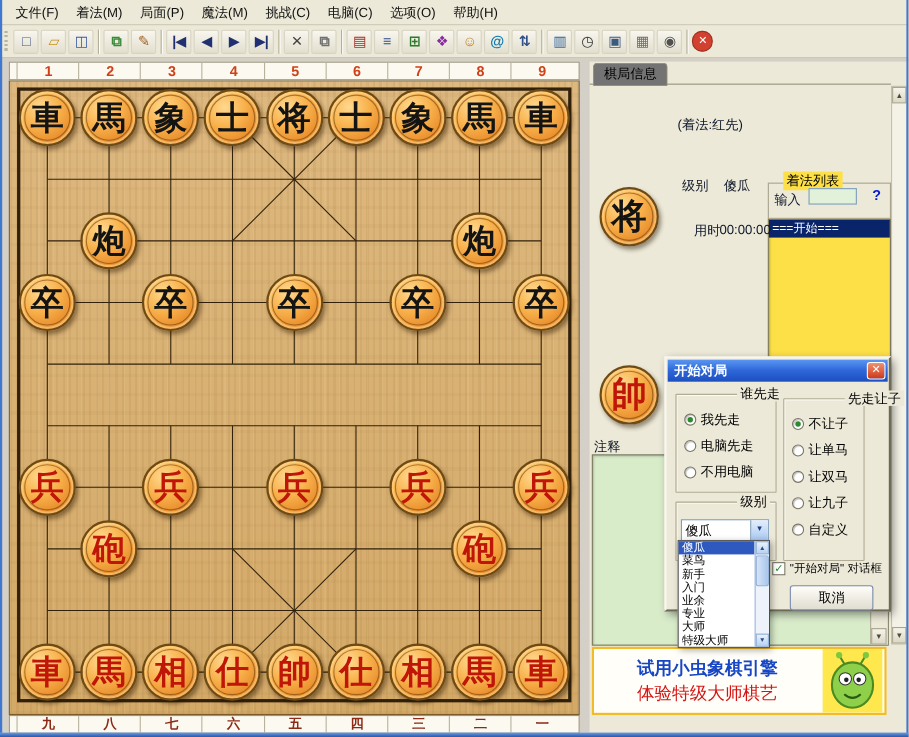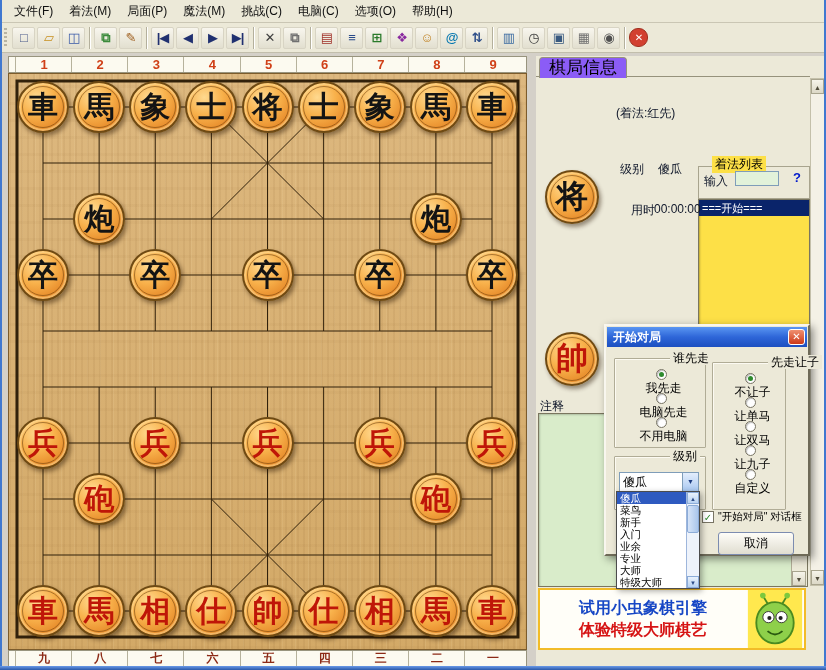--- a/index.html
+++ b/index.html
@@ -39,22 +39,22 @@
          background:radial-gradient(circle at 36% 30%,#ffd98f 0%,#f8b14b 40%,#e88d2c 72%,#cc731e 100%);
          border:2px solid #6e4a14;box-sizing:border-box;
          box-shadow:2px 3px 4px rgba(40,20,0,0.45),inset 0 0 0 2px rgba(255,225,160,0.5);z-index:3;}
   .piece::after{content:"";position:absolute;left:3px;top:3px;right:3px;bottom:3px;border:1px solid rgba(104,58,10,0.55);border-radius:50%;}
   .blackp{color:#141414;}
   .red{color:#bf1608;}
   .bigpiece{width:54px;height:54px;font-size:32px;z-index:2;}
 
   .panel-bg{position:absolute;left:536px;top:56px;width:290px;height:610px;background:#ece9d8;z-index:0;}
   .tabline{position:absolute;left:536px;top:76px;width:274px;height:0;border-top:1px solid #96927c;z-index:1;}
-  .tab{position:absolute;left:539px;top:57px;height:20px;padding:0 9px;background:#8b5cf6;border:1px solid #96927c;border-bottom:none;
-       border-radius:4px 4px 0 0;font-size:17px;line-height:19px;z-index:2;}
+  .tab{position:absolute;left:539px;top:57px;height:20px;padding:0 9px;background:#737373;border:1px solid #96927c;border-bottom:none;
+       border-radius:4px 4px 0 0;font-size:12px;line-height:19px;z-index:2;}
 
   .lbl{position:absolute;font-size:12px;color:#0f172a;z-index:2;white-space:nowrap;}
 
   .mlgroup{position:absolute;left:698px;top:166px;width:110px;height:31px;border:1px solid #a8a48e;z-index:1;}
   .mlgroup-title{position:absolute;left:712px;top:156px;background:#fde047;padding:0 3px;font-size:12px;z-index:2;}
   .mlinput{position:absolute;left:735px;top:171px;width:44px;height:15px;border:1px solid #7f9db9;background:#e2f2da;font-size:11px;padding:0 2px;z-index:2;box-sizing:border-box;}
   .helpq{position:absolute;left:793px;top:170px;color:#0018cc;font-weight:bold;font-size:13px;z-index:2;}
 
   .listbox{position:absolute;left:698px;top:199px;width:110px;height:126px;background:#fde047;border:1px solid #7a765f;
            box-shadow:inset 1px 1px 2px rgba(0,0,0,0.25);z-index:1;overflow:hidden;}
@@ -69,37 +69,37 @@
   .c-sb-btn.up{top:0;} .c-sb-btn.down{bottom:0;}
 
   .vsb{position:absolute;left:810px;top:78px;width:15px;height:508px;background:#f4f1e6;border:1px solid #c4c0aa;box-sizing:border-box;z-index:2;}
   .vsb-btn{position:absolute;left:0;width:13px;height:15px;font-size:7px;line-height:15px;text-align:center;color:#504c3c;
            background:linear-gradient(#f6f4ea,#dcd8c6);border:1px solid #a8a48e;box-sizing:border-box;}
   .vsb-btn.up{top:0;} .vsb-btn.down{bottom:0;}
 
   .ad{position:absolute;left:538px;top:588px;width:268px;height:62px;background:#fffef8;border:2px solid #f2bc28;box-sizing:border-box;display:flex;z-index:4;}
   .ad-text{flex:1;display:flex;flex-direction:column;justify-content:center;align-items:center;gap:1px;}
   .ad-line1{color:#1747c5;font-weight:bold;font-size:16px;}
-  .ad-line2{color:#d61414;font-weight:bold;font-size:16px;}
+  .ad-line2{color:#d61414;font-weight:normal;font-size:16px;}
   .ad-mascot{width:58px;height:58px;}
 
   .dialog{position:absolute;left:604px;top:324px;width:206px;height:232px;background:#ece9d8;border:2px solid;
           border-color:#f8f6ee #6e6a58 #6e6a58 #f8f6ee;box-shadow:3px 3px 8px rgba(0,0,0,0.45);box-sizing:border-box;z-index:30;}
   .dlg-title{position:absolute;left:1px;top:1px;right:1px;height:20px;
              background:linear-gradient(180deg,#5a96f2 0%,#2e66d8 50%,#1c4fc0 100%);
              color:#fff;font-weight:bold;font-size:12px;line-height:20px;padding-left:6px;box-sizing:border-box;}
   .dlg-close{position:absolute;right:2px;top:2px;width:17px;height:16px;background:linear-gradient(#f09070,#cc3818);
              border:1px solid #fff;border-radius:3px;color:#fff;font-size:10px;line-height:14px;text-align:center;font-weight:bold;box-sizing:border-box;}
   .dlg-group{position:absolute;border:1px solid #b0ac96;border-radius:1px;box-shadow:inset 1px 1px 0 #fcfaf2;box-sizing:border-box;}
   .g1{left:8px;top:32px;width:92px;height:90px;}
   .g2{left:106px;top:36px;width:74px;height:148px;}
   .g3{left:8px;top:130px;width:92px;height:54px;}
   .dlg-group-title{position:absolute;top:-8px;left:7px;background:#ece9d8;padding:0 3px;font-size:12px;line-height:14px;white-space:nowrap;margin-left:48px;}
   .radio-col{padding-top:10px;}
-  .radio-row{display:flex;align-items:center;height:24px;padding-left:7px;flex-direction:column;}
+  .radio-row{display:flex;align-items:center;height:24px;padding-left:7px;}
   .radio{width:11px;height:11px;border-radius:50%;border:1px solid #787464;background:#fff;margin-right:4px;position:relative;
          box-shadow:inset 1px 1px 1px rgba(0,0,0,0.25);flex:none;box-sizing:border-box;}
   .radio.sel::after{content:"";position:absolute;left:2px;top:2px;width:5px;height:5px;border-radius:50%;background:#2e8a2e;}
   .radio-label{font-size:12px;white-space:nowrap;}
   .combo{position:absolute;left:13px;top:146px;width:80px;height:20px;background:#fff;border:1px solid #7f9db9;box-sizing:border-box;z-index:31;}
   .combo-text{font-size:12px;padding-left:3px;line-height:18px;display:block;}
   .combo-btn{position:absolute;right:0;top:0;width:16px;height:18px;background:linear-gradient(#e4eefc,#aac9f2);
              border-left:1px solid #7f9db9;font-size:7px;line-height:17px;text-align:center;color:#1c3c80;box-sizing:border-box;}
   .checkbox{position:absolute;left:96px;top:184px;display:flex;align-items:center;z-index:29;}
   .cb-box{width:12px;height:12px;background:#fff;border:1px solid #787464;margin-right:4px;font-size:10px;line-height:11px;

